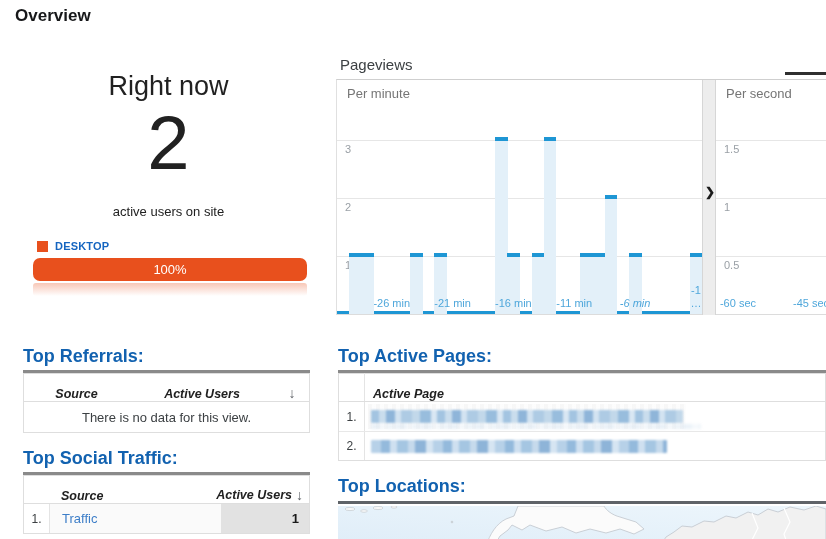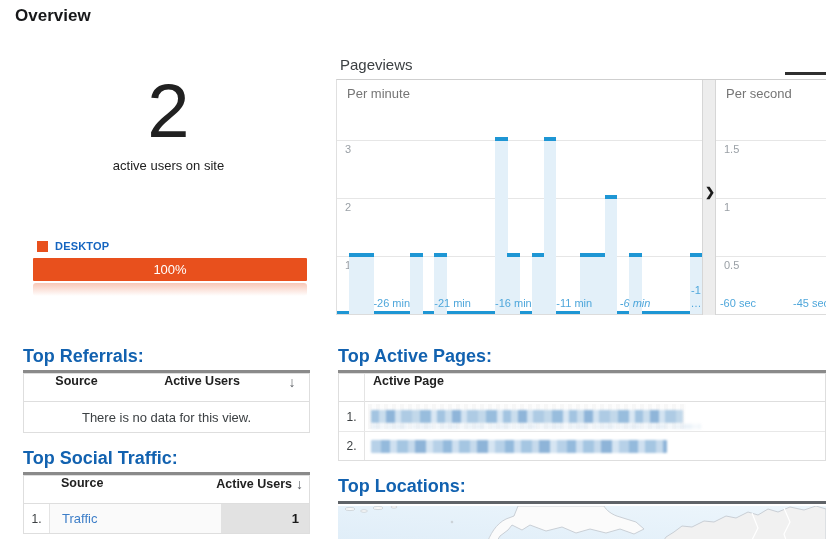--- a/index.html
+++ b/index.html
@@ -9,27 +9,27 @@
 
   .abs { position:absolute; }
 
   
   #page-title { left:15px; top:6px; font-size:17px; font-weight:bold; color:#17181a; }
 
   
   #rightnow { left:27px; top:70px; width:283px; text-align:center; color:#212121; }
   #rn-title { font-size:27px; line-height:32px; }
   #rn-count { font-size:76px; line-height:82px; font-weight:400; }
-  #rn-sub   { font-size:13px; margin-top:6px; color:#212121; }
+  #rn-sub   { font-size:13px; margin-top:20px; color:#212121; }
 
   #legend { left:37px; top:240px; display:flex; align-items:center; gap:7px; }
   #legend-swatch { width:11px; height:11px; }
   #legend-label { font-size:11px; font-weight:bold; color:#1565c0; letter-spacing:.2px; }
 
-  #device-bar { left:33px; top:258px; width:274px; height:23px; border-radius:1px;
+  #device-bar { left:33px; top:258px; width:274px; height:23px; border-radius:7px;
     display:flex; align-items:center; justify-content:center;
     color:#fff; font-size:13px; }
   #device-bar-reflection { left:33px; top:283px; width:274px; height:13px; border-radius:3px;
     background:linear-gradient(to bottom, rgba(232,80,29,.32), rgba(232,80,29,0)); }
 
   
   #pv-title { left:340px; top:56px; font-size:15px; color:#3c4043; }
   #pv-panel { left:336px; top:79px; width:490px; height:236px;
     border-top:1px solid #cfcfcf; border-left:1px solid #e0e0e0; border-bottom:1px solid #dcdcdc; }
   #pm-panel { position:absolute; left:0; top:0; width:365px; height:235px; overflow:hidden; }
@@ -43,22 +43,22 @@
   .ytick { position:absolute; left:8px; font-size:11px; color:#9aa0a6; }
   .xtick { position:absolute; top:217px; font-size:11px; color:#4fa7db; text-align:center; }
   .baseline { position:absolute; left:0; right:0; top:231px; height:3px; background:#1e96d4; }
   .bar { position:absolute; }
   #topright-line { left:785px; top:72px; width:41px; height:3px; background:#2f2f2f; }
 
   
   .sec-title { font-size:18px; font-weight:bold; color:#1262b0; }
   .sec-rule { height:3px; background:#8a8a8a; margin-top:3px; }
   .tbl { border:1px solid #dedede; background:#fff; }
-  .thead { display:flex; align-items:flex-start; height:28px; border-bottom:1px solid #dedede;
-    font-size:12.5px; font-weight:bold; color:#212121; }
+  .thead { display:flex; align-items:flex-end; height:28px; border-bottom:1px solid #dedede;
+    font-size:12.5px; font-weight:bold; color:#212121;font-style:italic; }
   .sort-arrow { color:#5f6368; font-size:14px; font-weight:normal; }
 
   
   #referrals { left:23px; top:346px; width:287px; }
   #ref-col-source { flex:0 0 105px; text-align:center; }
   #ref-col-users  { flex:1; text-align:center; }
   #ref-col-arrow  { flex:0 0 34px; text-align:center; }
   #ref-empty { height:30px; display:flex; align-items:center; justify-content:center;
     font-size:13px; color:#3c4043; }
 
@@ -97,20 +97,21 @@
   #map { margin-top:2px; width:488px; height:38px; overflow:hidden; }
 </style>
 </head>
 <body>
 
 <div id="app">
 
   <div id="page-title" class="abs">Overview</div>
 
   <div id="rightnow" class="abs">
+    <div id="rn-title">Right now</div>
     <div id="rn-count">2</div>
     <div id="rn-sub">active users on site</div>
   </div>
 
   <div id="legend" class="abs">
     <span id="legend-swatch" style="background: rgb(232, 80, 29);"></span>
     <span id="legend-label">DESKTOP</span>
   </div>
   <div id="device-bar" class="abs" style="background: rgb(232, 80, 29);">
     <span>100%</span>

